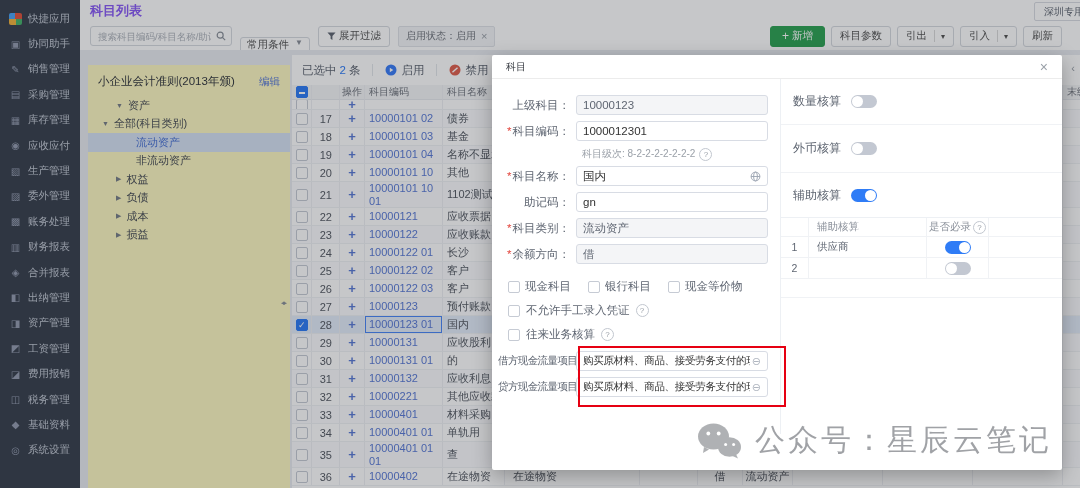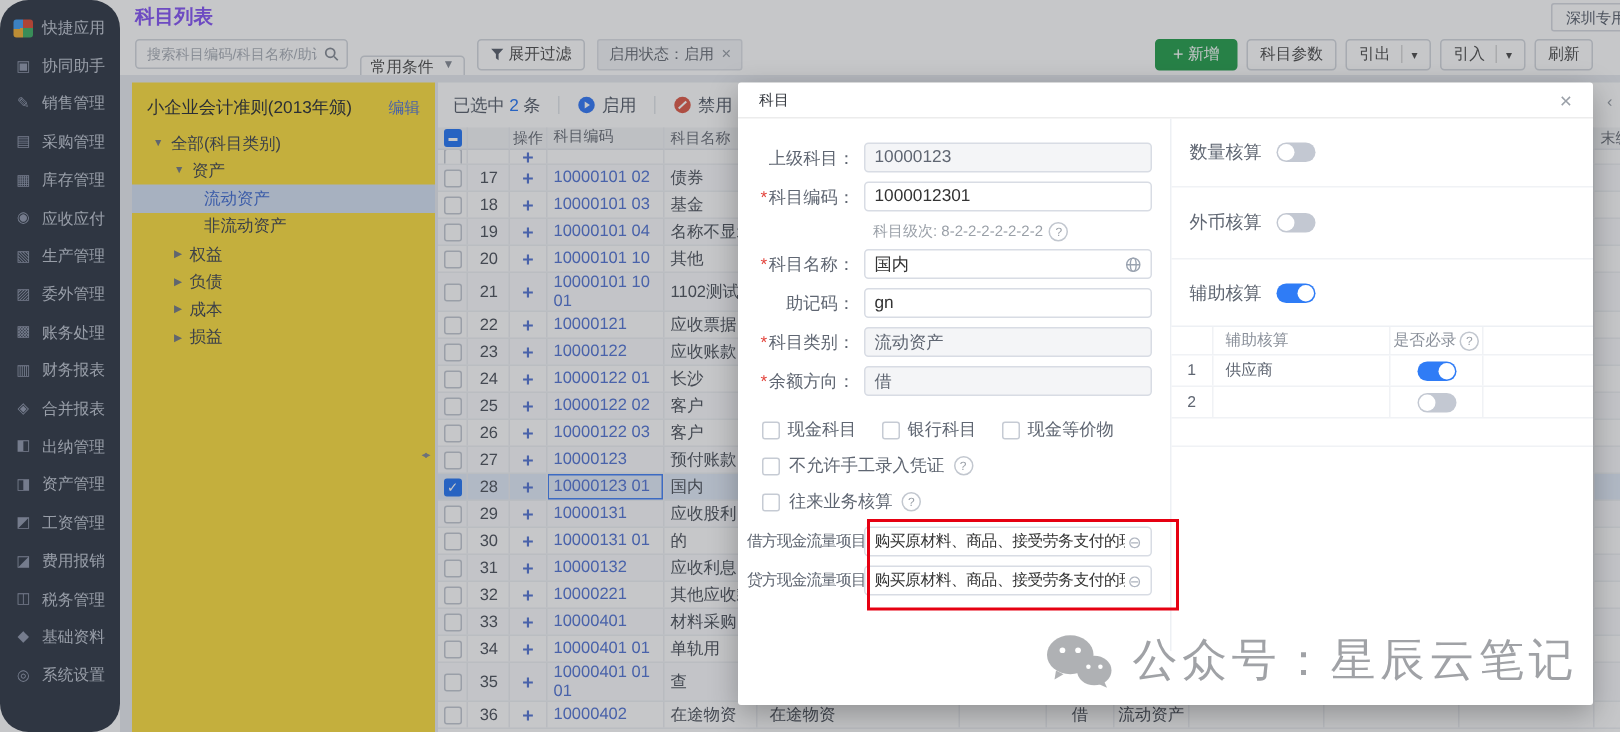--- a/index.html
+++ b/index.html
@@ -1,19 +1,19 @@
 <!DOCTYPE html>
 <html style="--accent: #2f7cf6; --green: #2fa355; --danger: #dd5448; --link: #5b7bd6; --red_highlight: #e60012; --sidebar_bg: #39414e;"><head>
 <meta charset="utf-8">
 <style>
   html,body{margin:0;padding:0;background:#d8dadd;}
   .stage{position:relative;width:1080px;height:488px;overflow:hidden;background:#fff;
     font-family:"Liberation Sans","DejaVu Sans",sans-serif;-webkit-font-smoothing:antialiased;}
   
-  .sidebar{position:absolute;left:0;top:0;width:80px;height:100%;background:var(--sidebar_bg,#39414e);z-index:1;padding-top:6px;box-sizing:border-box;border-radius:19px;}
+  .sidebar{position:absolute;left:0;top:0;width:80px;height:100%;background:var(--sidebar_bg,#39414e);z-index:1;padding-top:6px;box-sizing:border-box;}
   .nav-item{height:25.4px;display:flex;align-items:center;padding-left:9px;gap:6px;cursor:pointer;}
   .nav-icon{width:13px;height:13px;font-size:10px;color:#959db0;display:flex;align-items:center;justify-content:center;flex:0 0 13px;}
   .nav-label{font-size:10.5px;color:#c3c9d4;white-space:nowrap;}
   .nav-item.grid .nav-icon{border-radius:2px;background:conic-gradient(#e0533d 0 25%, #46b36b 0 50%, #f2b33d 0 75%, #4aa3f5 0);width:12px;height:12px;}
   
   .titlebar{position:absolute;left:80px;right:0;top:0;height:22px;background:#fff;border-bottom:1px solid #ebebeb;display:flex;align-items:center;padding-left:10px;z-index:1;}
   .page-title{font-size:13px;font-weight:bold;color:#8b5cf6;}
   .env-tag{position:absolute;right:-14px;top:2px;height:17px;padding:0 9px;border:1px solid #d9dce2;background:#fff;font-size:10px;color:#5f6672;display:flex;align-items:center;border-radius:2px;}
   
   .toolbar{position:absolute;left:80px;right:0;top:22px;height:28px;background:#fff;display:flex;align-items:center;padding:0 18px 0 10px;gap:8px;z-index:1;box-sizing:border-box;}
@@ -26,21 +26,21 @@
   .btn .pre{font-size:12px;line-height:1;}
   .btn .pre:empty,.btn .caret:empty{display:none;}
   .btn .caret{font-size:8px;border-left:1px solid rgba(0,0,0,.14);padding-left:6px;margin-left:4px;height:12px;display:flex;align-items:center;}
   .btn.green{background:var(--green,#2fa355);border-color:var(--green,#2fa355);color:#fff;padding:0 11px;}
   .chip{height:19px;border:1px solid #e0e3e8;background:#f4f5f7;border-radius:2px;font-size:10px;color:#70757d;display:flex;align-items:center;gap:5px;padding:0 7px;}
   .chip .x{color:#9aa0a8;font-size:11px;cursor:pointer;}
   .spacer{flex:1;}
   .actions{display:flex;gap:6px;align-items:center;}
   
   .content{position:absolute;left:80px;right:0;top:50px;bottom:0;background:#e9ecf1;z-index:1;}
-  .tree-card{position:absolute;left:8px;top:5px;width:202px;bottom:0;background:#fde047;overflow:hidden;}
+  .tree-card{position:absolute;left:8px;top:15px;width:202px;bottom:0;background:#fef9c3;overflow:hidden;}
   .tree-head{display:flex;justify-content:space-between;align-items:center;padding:9px 10px 7px 10px;}
   .tree-title{font-size:11.5px;color:#33373e;white-space:nowrap;}
   .tree-edit{font-size:10.5px;color:var(--link,#5b7bd6);cursor:pointer;}
   .tnode{display:flex;align-items:center;height:18.5px;font-size:11px;color:#4a4f57;gap:5px;cursor:pointer;}
   .tnode .arr{font-size:7px;color:#7a8089;}
   .tnode .arr:empty{display:none;}
   .tnode.lvl0{padding-left:14px;}
   .tnode.lvl1{padding-left:28px;}
   .tnode.lvl2{padding-left:48px;}
   .tnode.sel{background:#d7e2f4;color:#4a74d4;}
@@ -296,28 +296,28 @@
 
   <div class="content">
 
     <div class="tree-card">
       <div class="tree-head">
         <span class="tree-title">小企业会计准则(2013年颁)</span>
         <span class="tree-edit">编辑</span>
       </div>
       <div>
 
+          <div class="tnode lvl1">
+            <span class="arr">▼</span>
+            <span>资产</span>
+          </div>
+
           <div class="tnode lvl0">
             <span class="arr">▼</span>
             <span>全部(科目类别)</span>
-          </div>
-
-          <div class="tnode lvl1">
-            <span class="arr">▼</span>
-            <span>资产</span>
           </div>
 
           <div class="tnode lvl2 sel">
 
             <span>流动资产</span>
           </div>
 
           <div class="tnode lvl2">
 
             <span>非流动资产</span>

